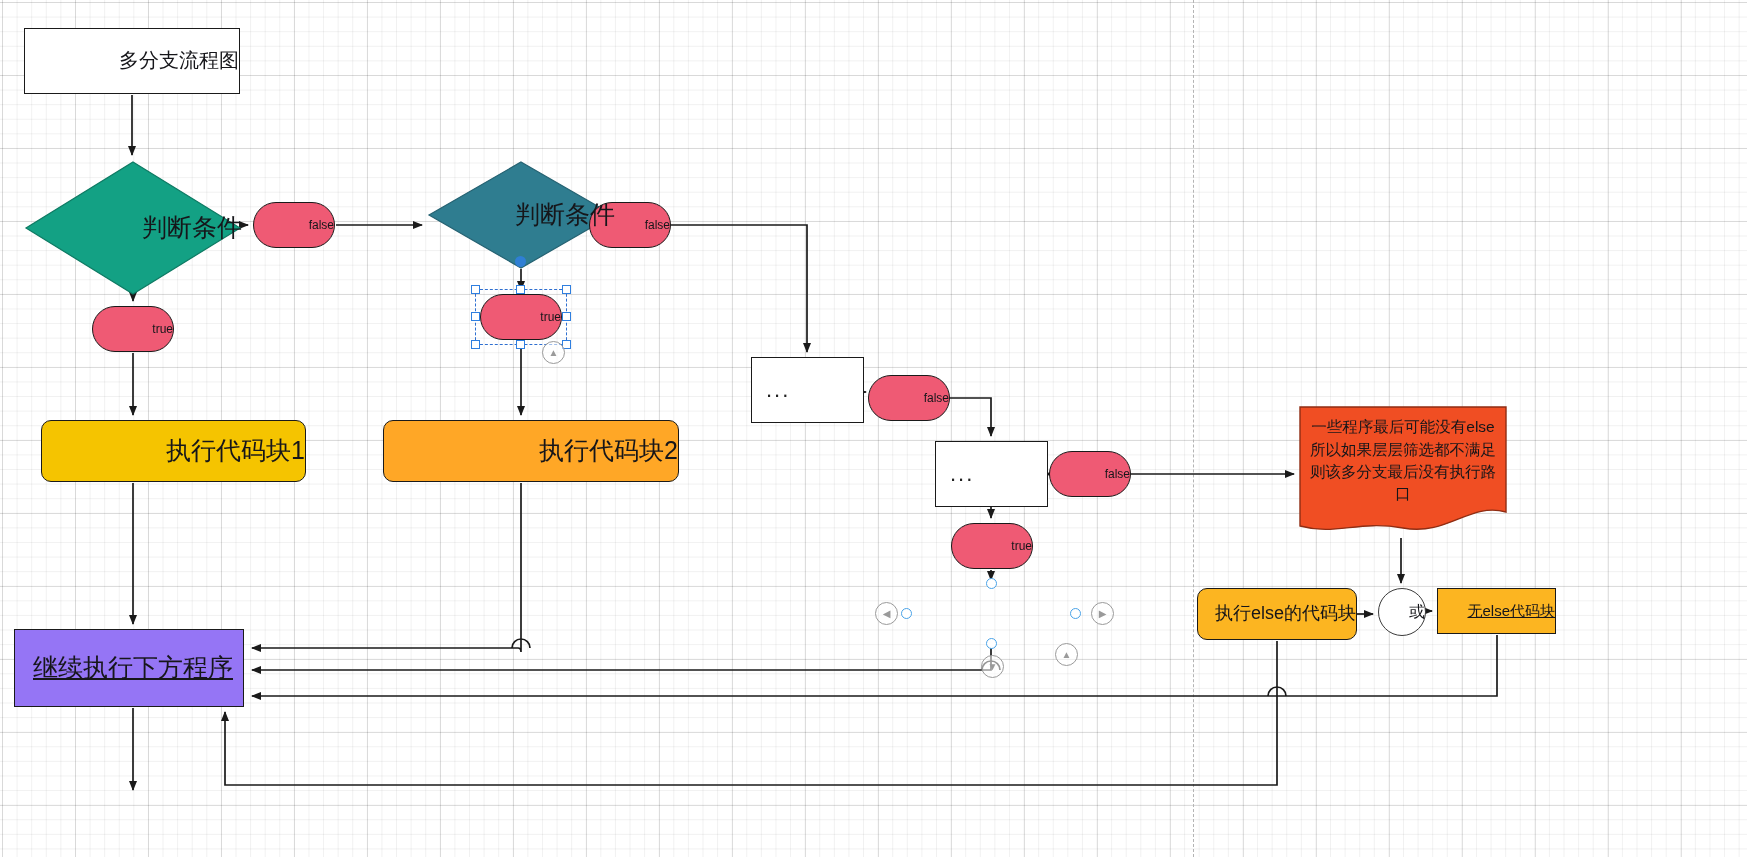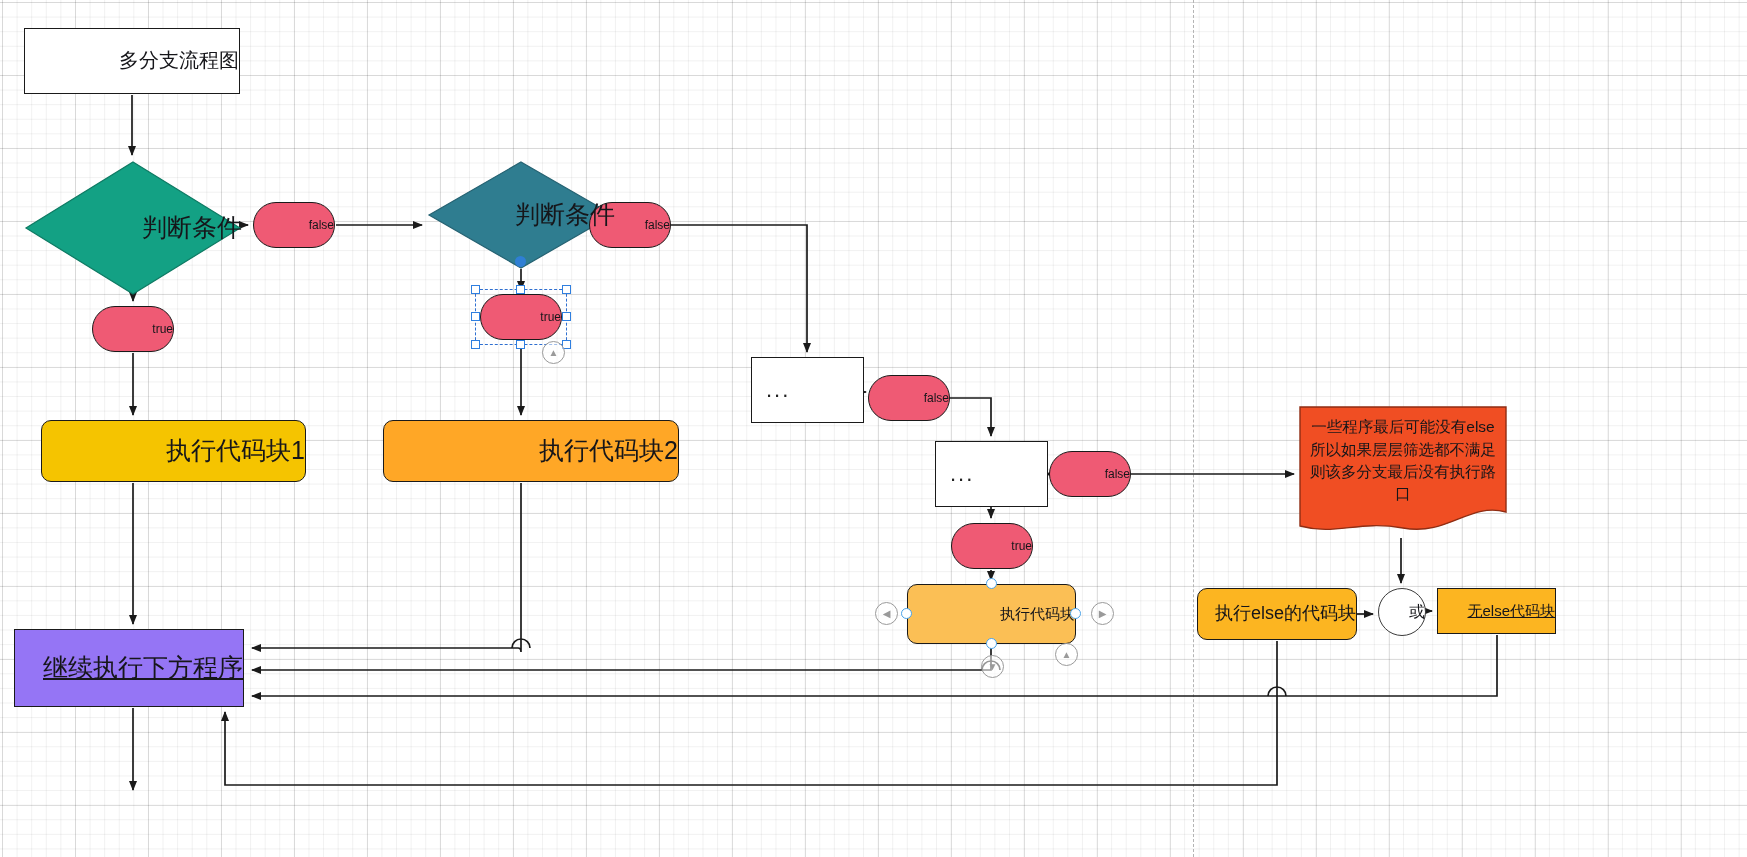--- a/index.html
+++ b/index.html
@@ -187,23 +187,20 @@
   </div>
 
   <div class="node n-pill" style="left:1049px;top:451px;width:82px;height:46px;background:#ef5a74;">
     <span class="nlabel">false</span>
   </div>
 
   <div class="node n-pill" style="left:951px;top:523px;width:82px;height:46px;background:#ef5a74;">
     <span class="nlabel">true</span>
   </div>
 
-  <div class="node n-round" style="left:907px;top:584px;width:169px;height:60px;background:#fbbf55;font-size:15px;">
-    <span class="nlabel">执行代码块</span>
-  </div>
   <div class="cp" style="left:986px;top:578px;"></div>
   <div class="cp" style="left:901px;top:608px;"></div>
   <div class="cp" style="left:1070px;top:608px;"></div>
   <div class="cp" style="left:986px;top:638px;"></div>
   <div class="dirarrow" style="left:875px;top:602px;">◀</div>
   <div class="dirarrow" style="left:1091px;top:602px;">▶</div>
   <div class="dirarrow" style="left:981px;top:655px;">▼</div>
   <div class="dirarrow" style="left:1055px;top:643px;">▲</div>
 
   <div class="node" style="left:1299px;top:406px;width:208px;height:128px;">
@@ -218,17 +215,17 @@
   </div>
 
   <div class="node n-circle" style="left:1378px;top:588px;width:48px;height:48px;">
     <span class="nlabel">或</span>
   </div>
 
   <div class="node n-rect" style="left:1437px;top:588px;width:119px;height:46px;background:#fcb521;font-size:15px;">
     <span class="nlabel">无else代码块</span>
   </div>
 
-  <div class="node n-rect" style="left:14px;top:629px;width:230px;height:78px;background:#9575f5;font-size:25px;justify-content:flex-end;padding-left:8px;text-align:left;">
+  <div class="node n-rect" style="left:14px;top:629px;width:230px;height:78px;background:#9575f5;font-size:25px;justify-content:center;padding-left:8px;text-align:left;">
     <span class="nlabel" style="text-align:left;">继续执行下方程序</span>
   </div>
 
 </div>
 
 </body></html>

